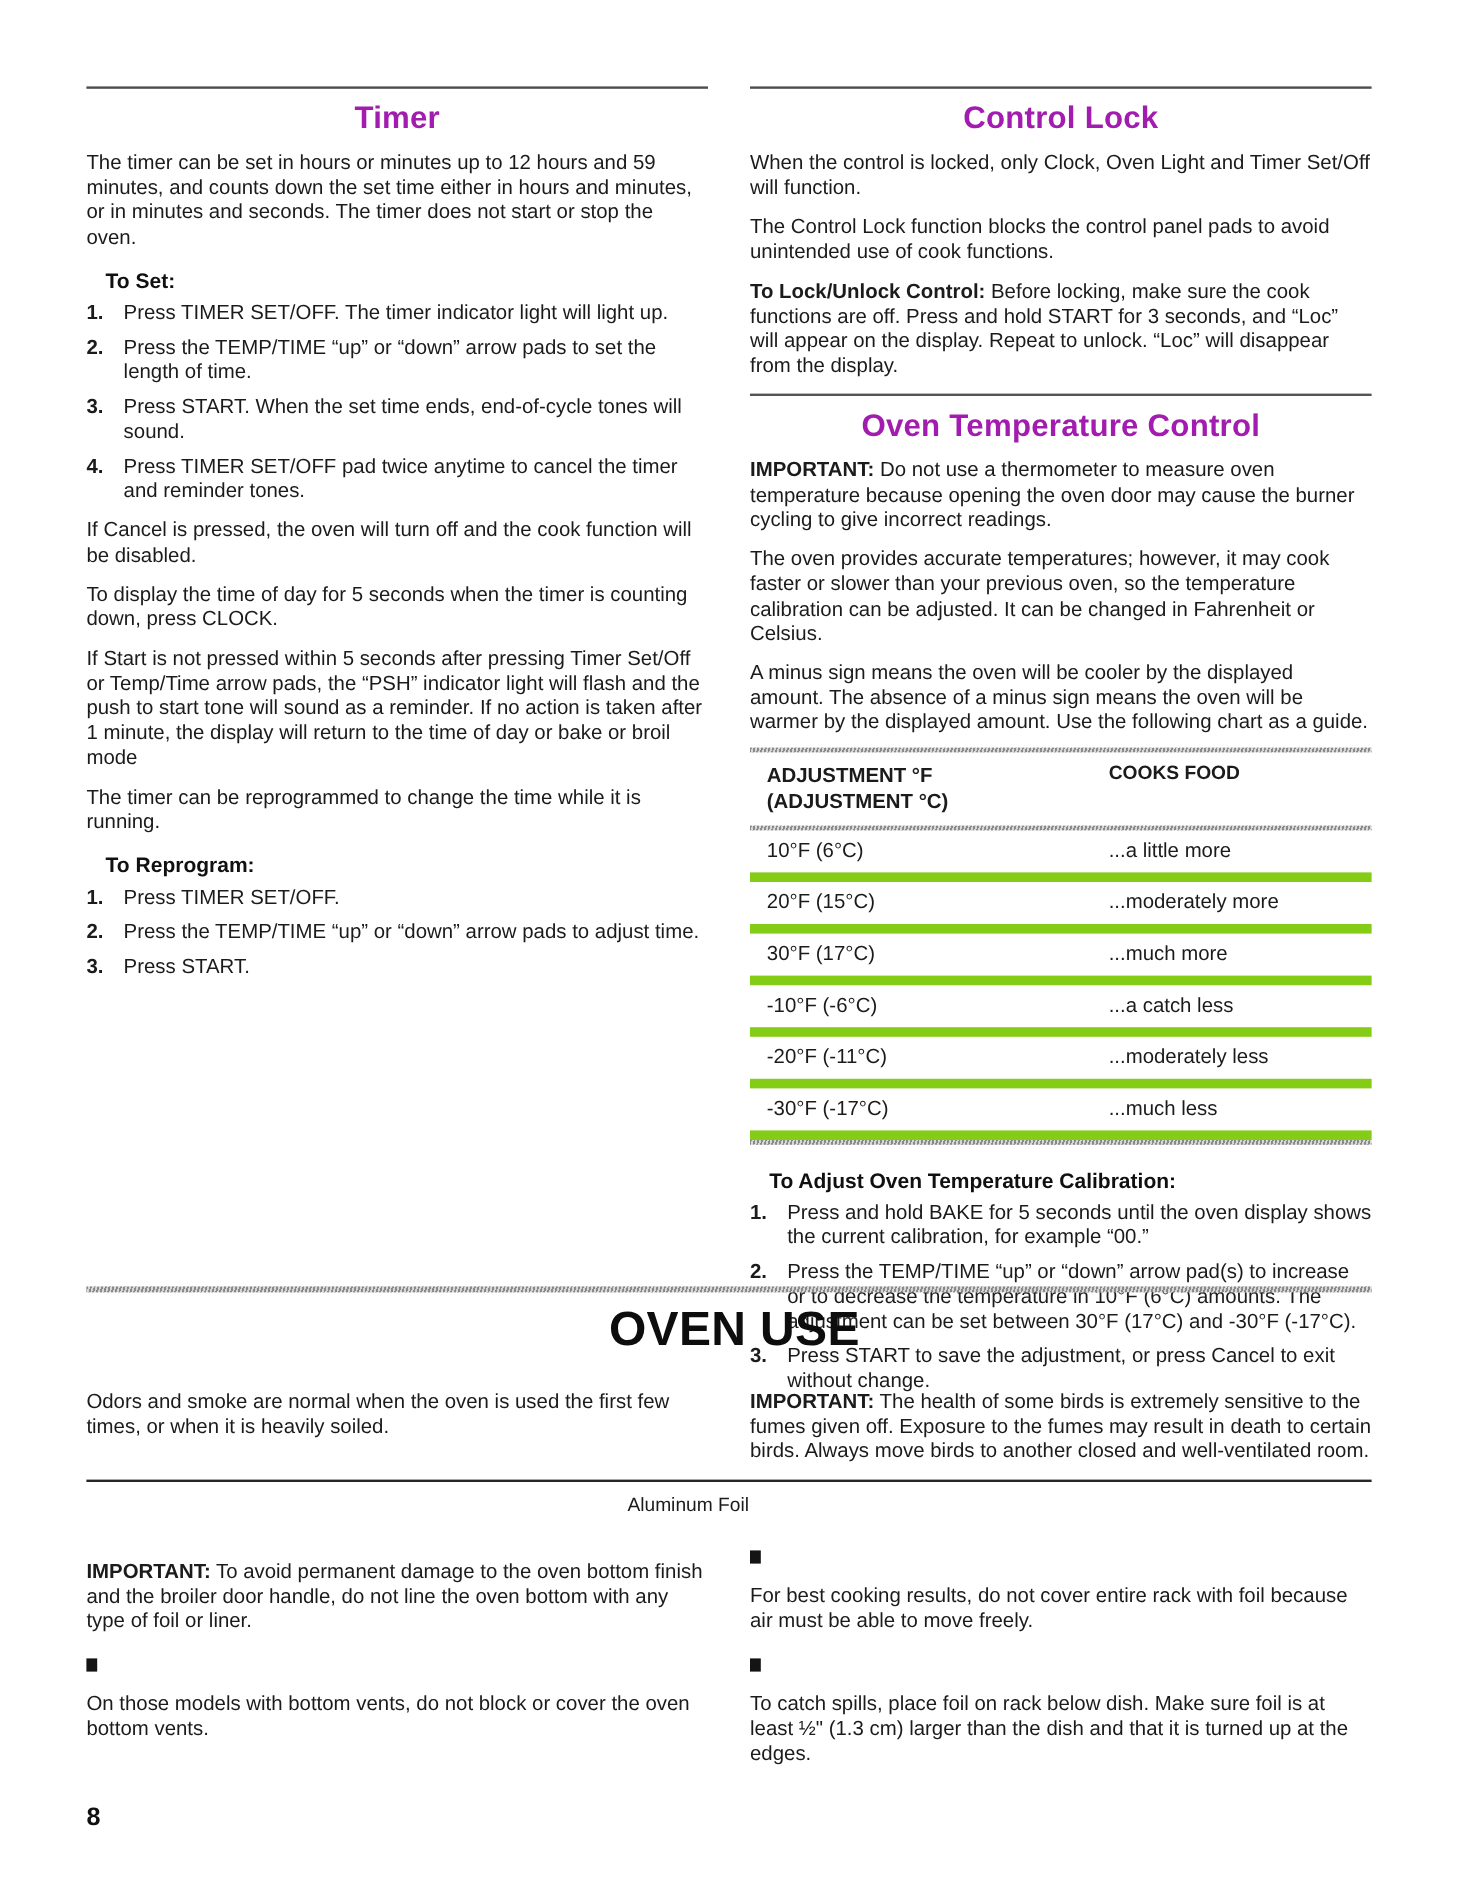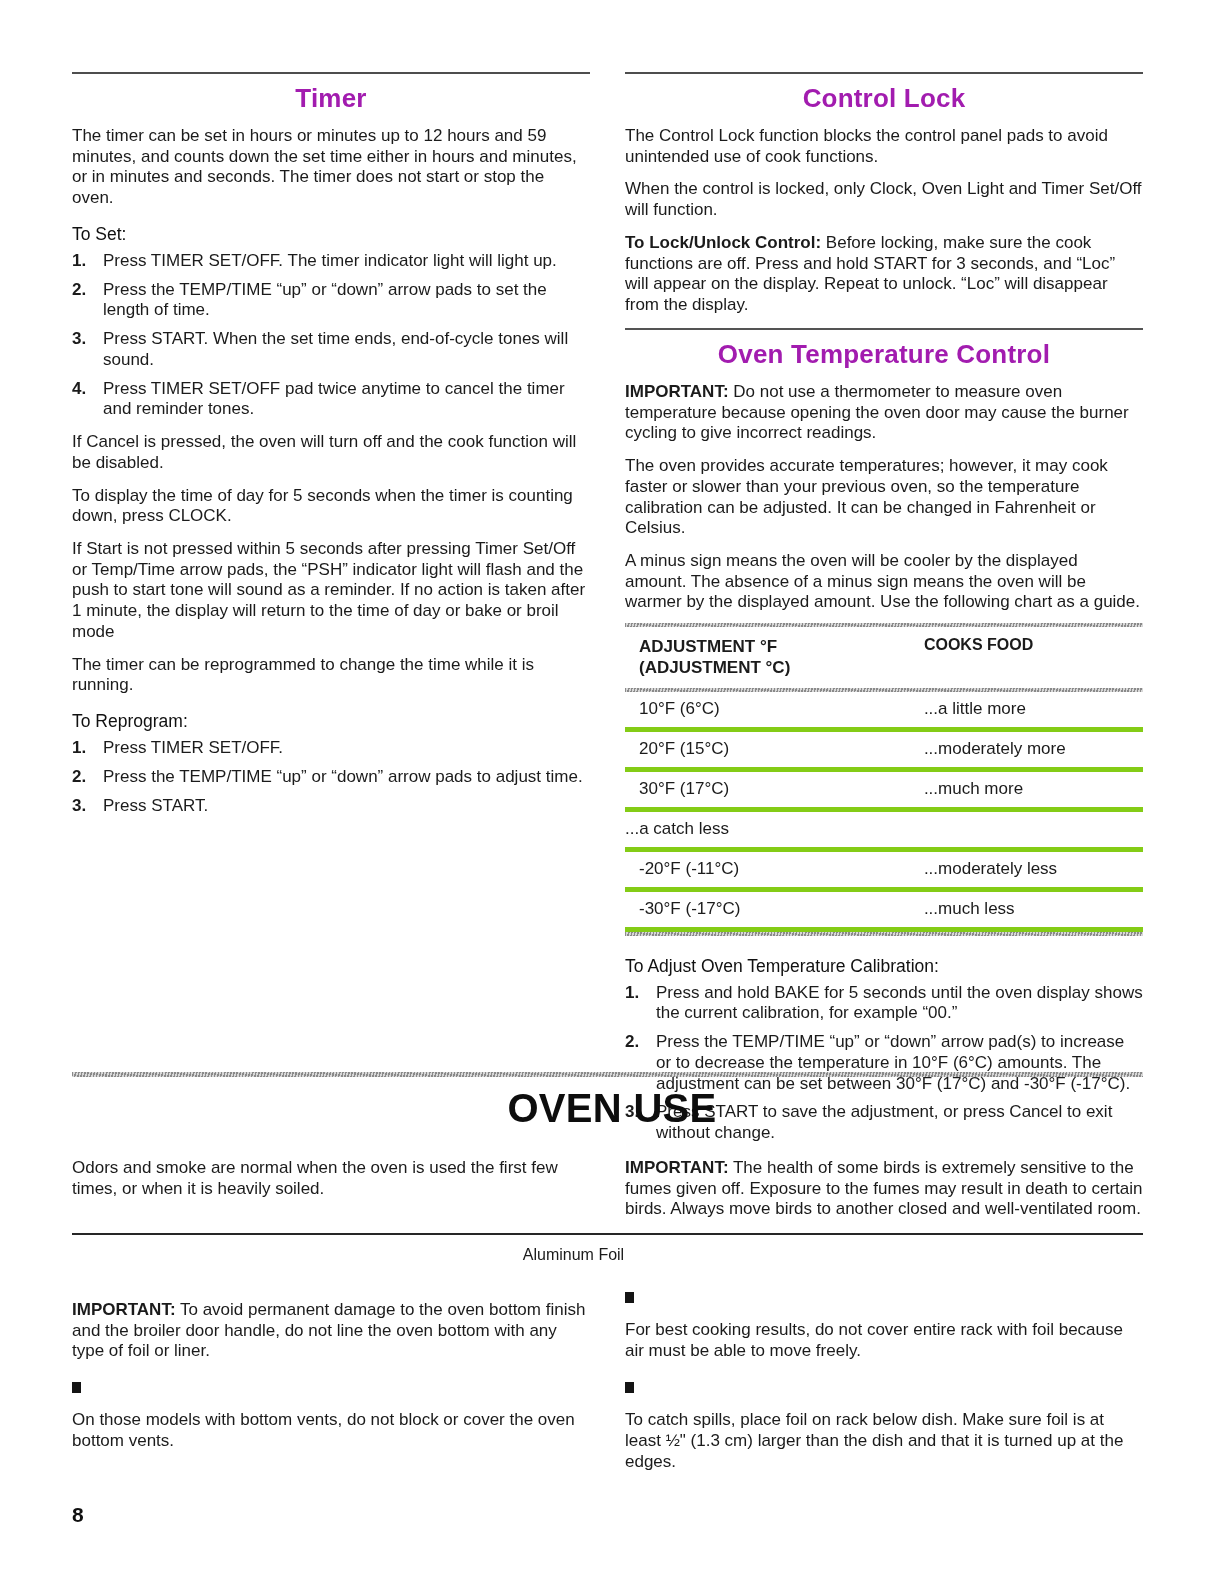--- a/index.html
+++ b/index.html
@@ -15,38 +15,38 @@
   .rule-top { border-top:2px solid #4e4e4e; }
   .rule-mid { border-top:2px solid #545454; margin-top:12px; }
   .rule-dark { border-top:2px solid #262626; }
 
   h2.section-title {
     font-size:26px; font-weight:bold; color:#a21caf;
     text-align:center; margin:9px 0 10px; letter-spacing:0.2px;
   }
   p.body { font-size:17px; line-height:1.22; margin:12px 0 10px; }
   .b { font-weight:bold; }
-  h3.sub { font-size:17.5px; font-weight:normal; margin:15px 0 6px; color:#101010; }
+  h3.sub { font-size:17.5px; font-weight:bold; margin:15px 16px 6px; color:#101010; }
 
   .li { display:flex; margin:0 0 8px; font-size:17px; line-height:1.22; }
   .li .n { font-weight:bold; flex:0 0 31px; }
   .li .t { flex:1; }
 
   .hatch {
     height:5px;
     background:repeating-linear-gradient(105deg,#8a8a8a 0px,#8a8a8a 1.5px,#d7d7d7 1.5px,#d7d7d7 3px);
   }
   .hatch.thin { height:4px; }
 
   
   .tbl { margin-top:6px; }
   .thead { display:flex; padding:9px 0 9px 0; }
   .th1 { flex:0 0 55%; padding-left:14px; font-weight:bold; font-size:17px; line-height:1.25; }
   .th2 { flex:1; font-weight:bold; font-size:16px; }
-  .trow { display:flex; border-bottom:5px solid #84cc16; }
+  .trow { display:flex; border-bottom:8px solid #84cc16; }
   .trow:last-of-type { border-bottom:none; }
   .tc1 { flex:0 0 55%; padding:7px 0 8px 14px; font-size:17px; }
   .tc2 { flex:1; padding:7px 0 8px 0; font-size:17px; }
 
   
   .banner-title {
     width:1224px; text-align:center; font-size:40px; font-weight:bold;
     color:#0d0d0d; letter-spacing:0.3px;
   }
 
@@ -103,22 +103,22 @@
     <div class="li">
       <span class="n">3.</span>
       <span class="t">Press START.</span>
     </div>
   </div>
 
   <div class="col">
     <div class="rule-top"></div>
     <div>
       <h2 class="section-title">Control Lock</h2>
+      <p class="body">When the control is locked, only Clock, Oven Light and Timer Set/Off will function.</p>
       <p class="body">The Control Lock function blocks the control panel pads to avoid unintended use of cook functions.</p>
-      <p class="body">When the control is locked, only Clock, Oven Light and Timer Set/Off will function.</p>
       <p class="body"><span class="b">To Lock/Unlock Control:</span><span> Before locking, make sure the cook functions are off. Press and hold START for 3 seconds, and “Loc” will appear on the display. Repeat to unlock. “Loc” will disappear from the display.</span></p>
     </div>
 
     <div class="rule-mid"></div>
 
     <div>
       <h2 class="section-title">Oven Temperature Control</h2>
       <p class="body"><span class="b">IMPORTANT:</span><span> Do not use a thermometer to measure oven temperature because opening the oven door may cause the burner cycling to give incorrect readings.</span></p>
       <p class="body">The oven provides accurate temperatures; however, it may cook faster or slower than your previous oven, so the temperature calibration can be adjusted. It can be changed in Fahrenheit or Celsius.</p>
       <p class="body">A minus sign means the oven will be cooler by the displayed amount. The absence of a minus sign means the oven will be warmer by the displayed amount. Use the following chart as a guide.</p>
@@ -139,20 +139,21 @@
         </div>
         <div class="trow">
           <div class="tc1">20°F (15°C)</div>
           <div class="tc2">...moderately more</div>
         </div>
         <div class="trow">
           <div class="tc1">30°F (17°C)</div>
           <div class="tc2">...much more</div>
         </div>
         <div class="trow">
+          <div class="tc1">-10°F (-6°C)</div>
           <div class="tc2">...a catch less</div>
         </div>
         <div class="trow">
           <div class="tc1">-20°F (-11°C)</div>
           <div class="tc2">...moderately less</div>
         </div>
         <div class="trow">
           <div class="tc1">-30°F (-17°C)</div>
           <div class="tc2">...much less</div>
         </div>

